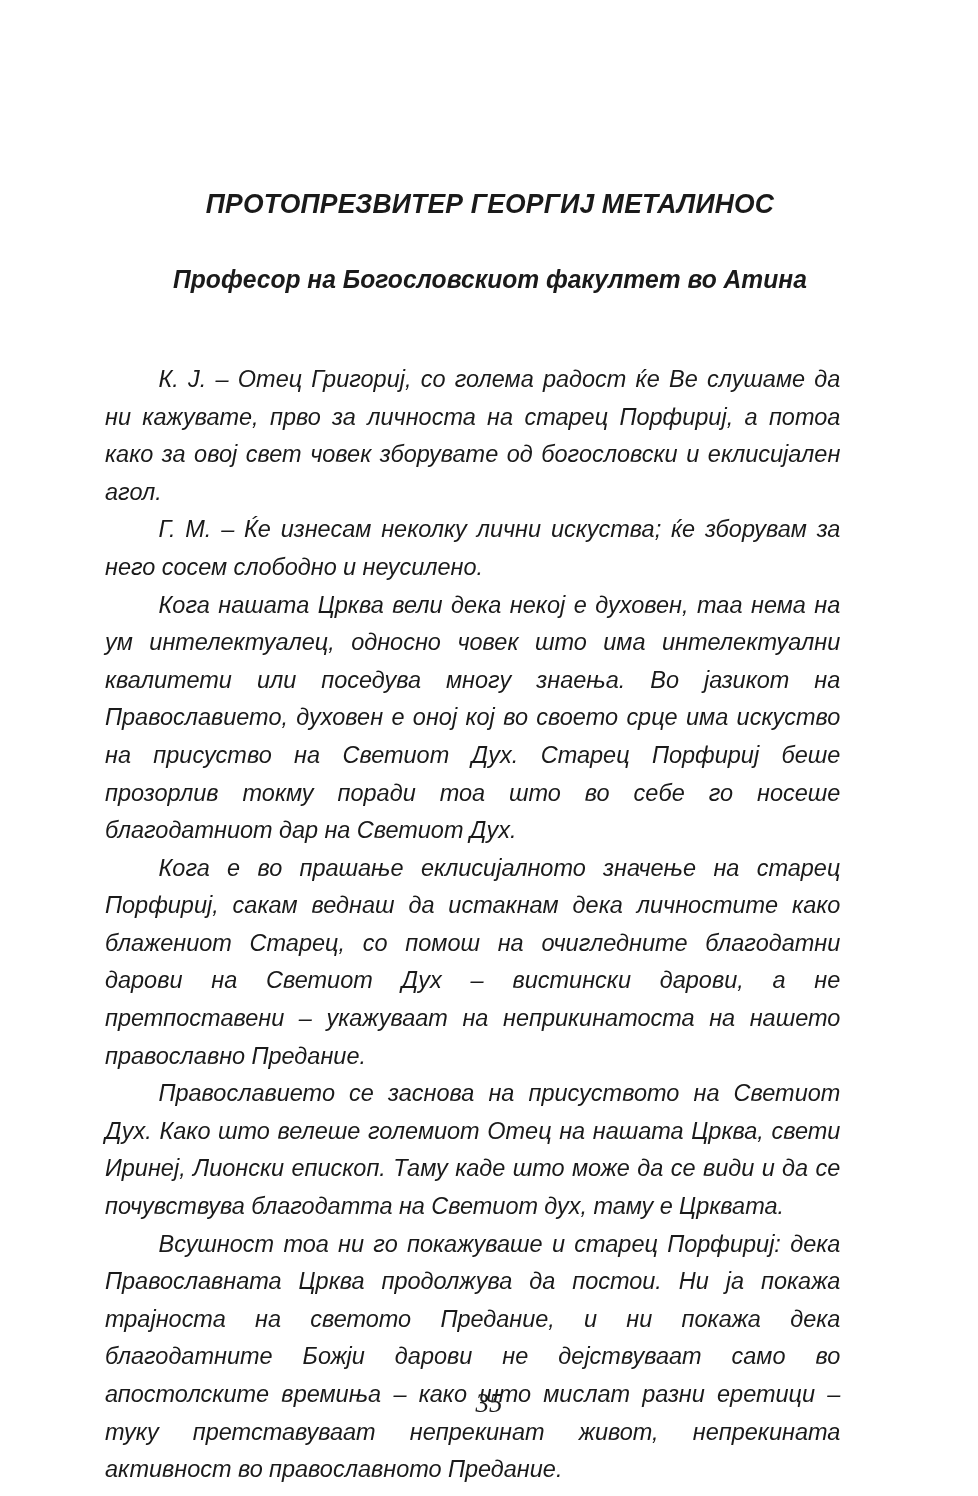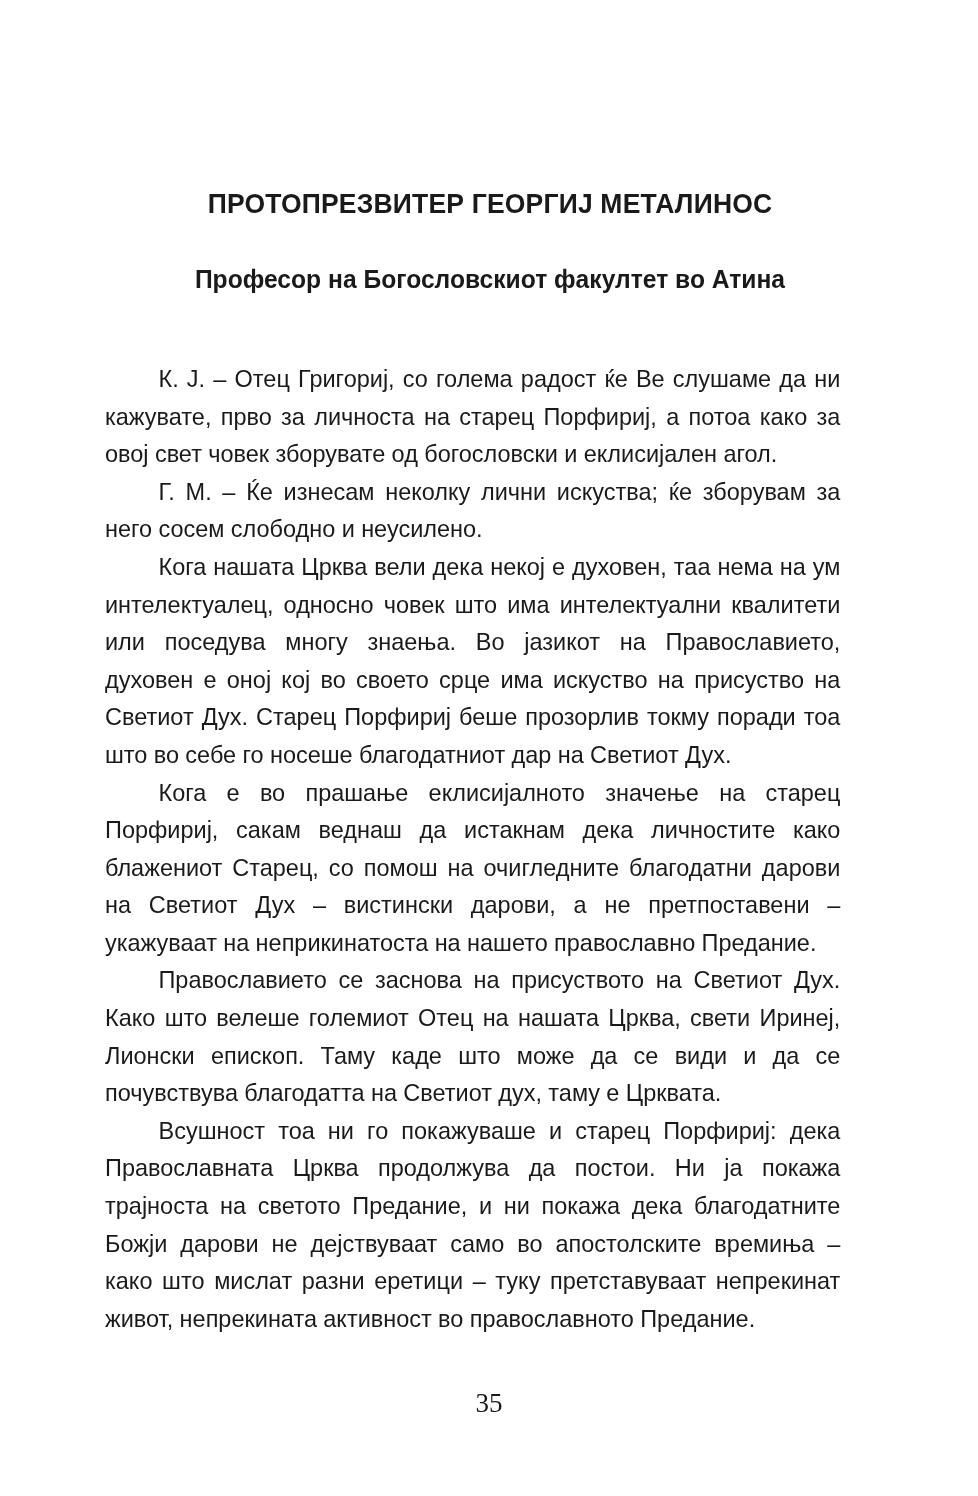--- a/index.html
+++ b/index.html
@@ -10,20 +10,21 @@
 
   .page {
     position: relative;
     width: 978px;
     height: 1496px;
     background: #ffffff;
     box-sizing: border-box;
     font-family: "Liberation Sans", "DejaVu Sans", sans-serif;
     color: #1a1a1a;
     overflow: hidden;
+    font-style: italic;
   }
 
   .content {
     position: absolute;
     left: 105px;
     top: 0;
     width: 770px;
   }
 
   .doc-title {

